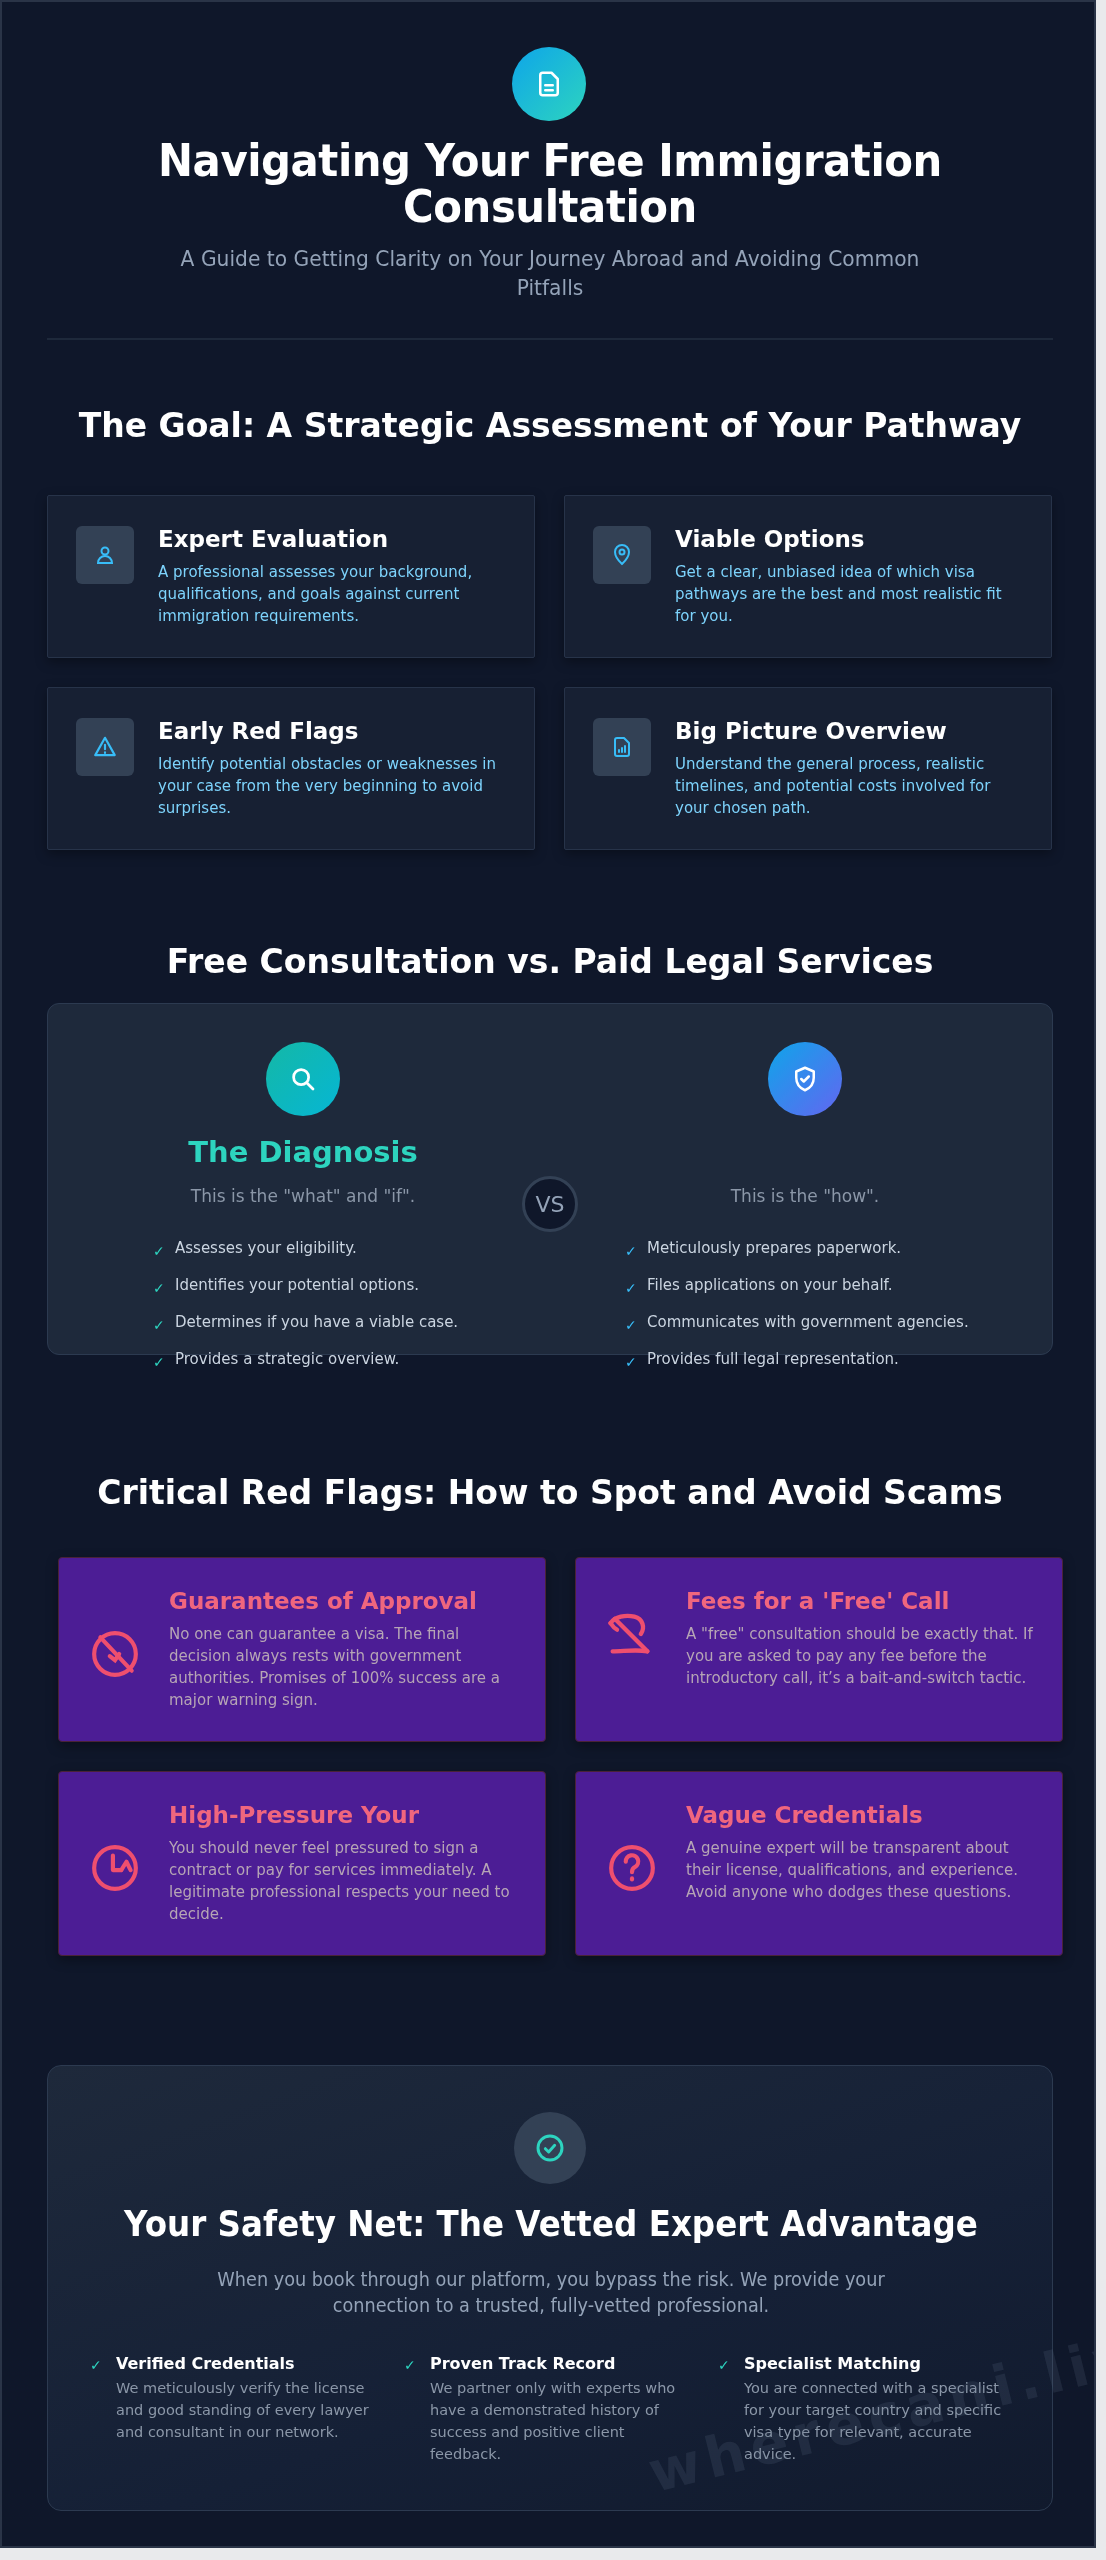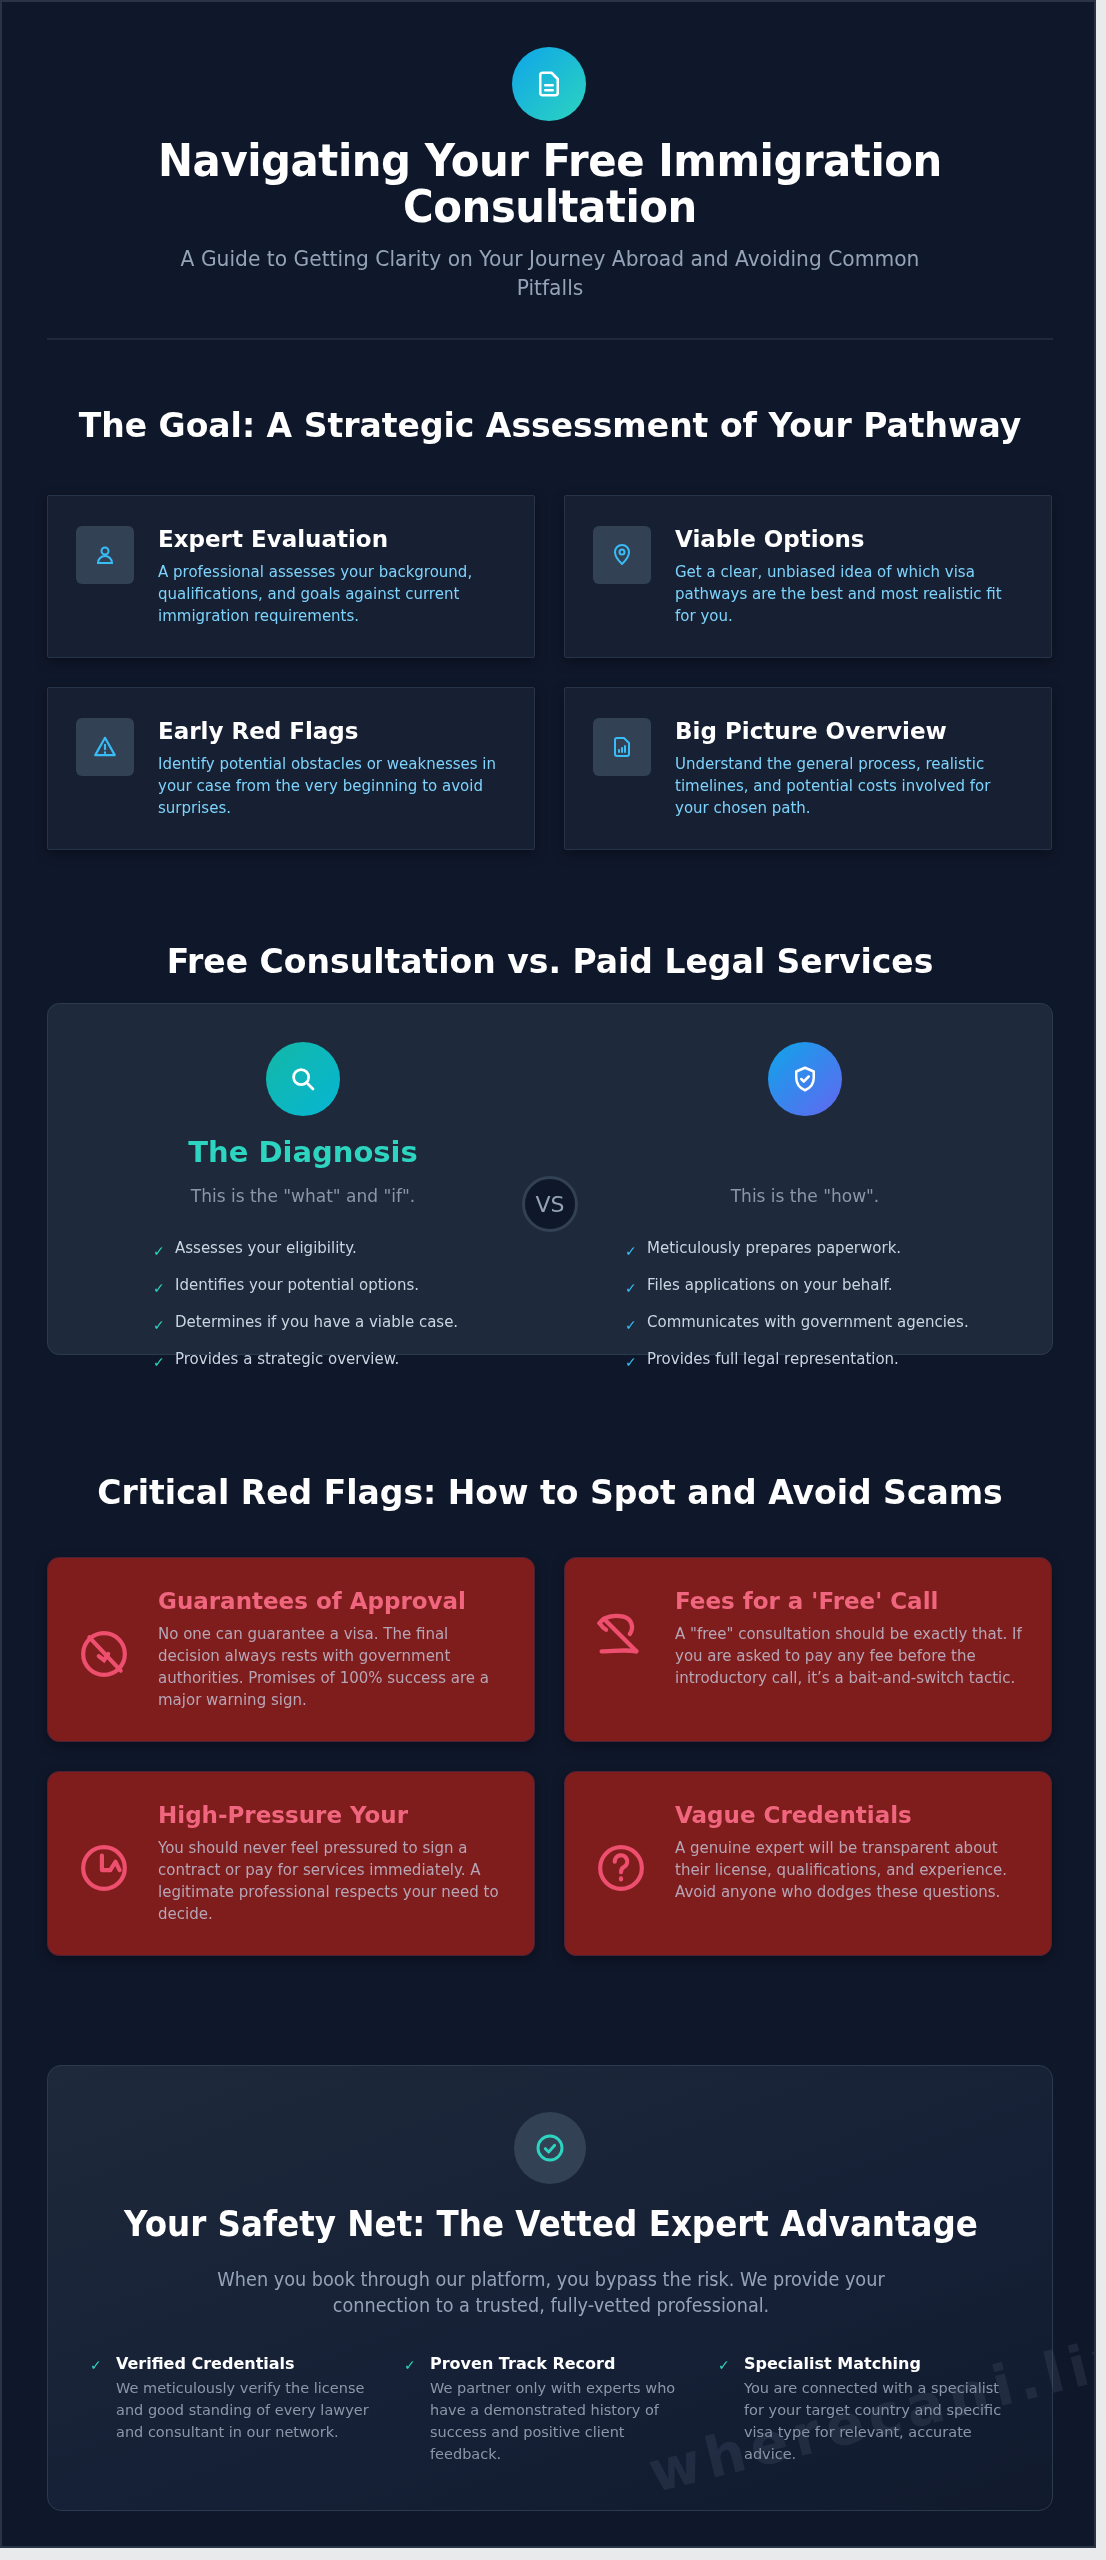--- a/index.html
+++ b/index.html
@@ -67,22 +67,23 @@
     .vs {
       position: absolute; left: 474px; top: 172px; width: 56px; height: 56px; border-radius: 50%;
       background: #0f172a; border: 3px solid #334155;
       display: flex; align-items: center; justify-content: center;
       font-weight: normal; font-size: 22px; color: #94a3b8;
     }
 
     
     .flag-card {
       position: absolute; width: 488px; height: 185px;
-      background: #7f1d1d; border: 1px solid #4a2238; border-radius: 12px;
+      background: #4c1d95; border: 1px solid #4a2238; border-radius: 4px;
       box-shadow: 0 4px 12px rgba(0,0,0,0.35);
+      margin-left: 11px;
     }
     .flag-icon { position: absolute; left: 30px; top: 70px; width: 52px; height: 52px; display: flex; align-items: center; justify-content: center; }
     .flag-title { position: absolute; left: 110px; top: 28px; font-weight: bold; font-size: 23px; color: #f0667e; line-height: 30px; }
     .flag-desc { position: absolute; left: 110px; top: 65px; width: 352px; font-size: 15px; line-height: 22px; color: #b6a5b5; }
 
     
     .safety {
       position: absolute; left: 45px; top: 2063px; width: 1006px; height: 446px;
       background: linear-gradient(160deg, #1e293b 0%, #152036 60%, #111a2d 100%);
       border: 1px solid #2c3a50; border-radius: 14px;

